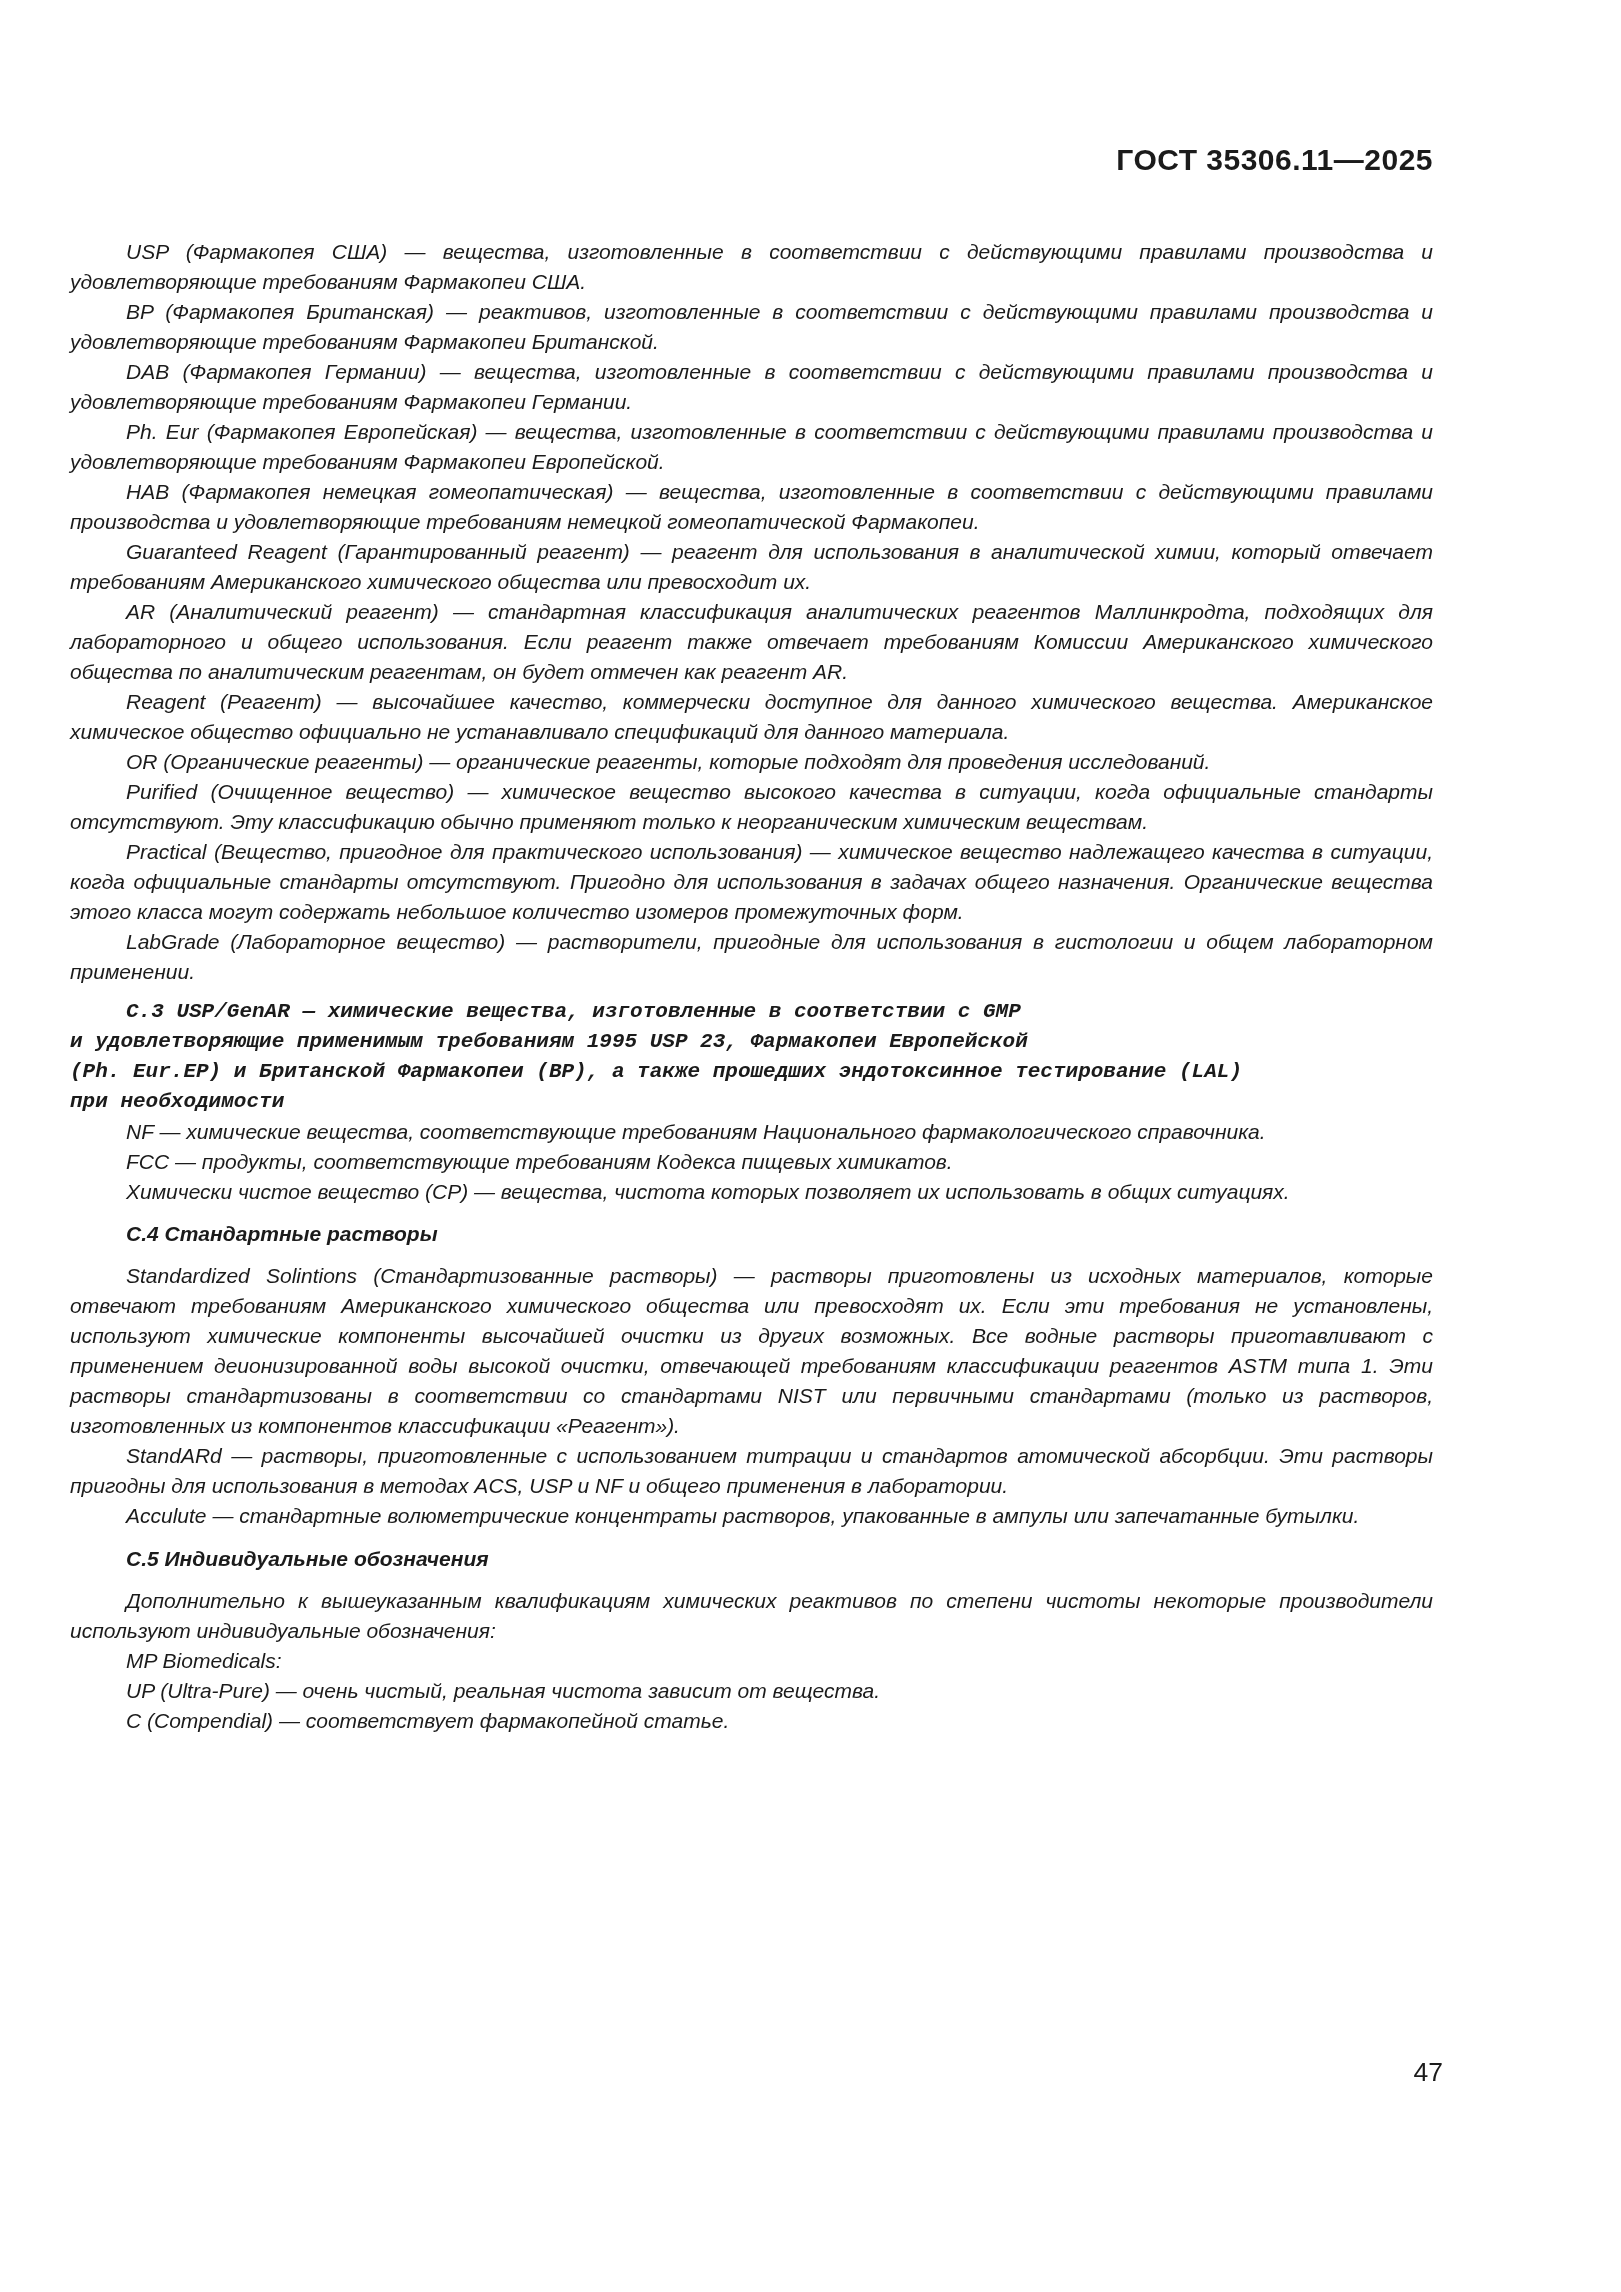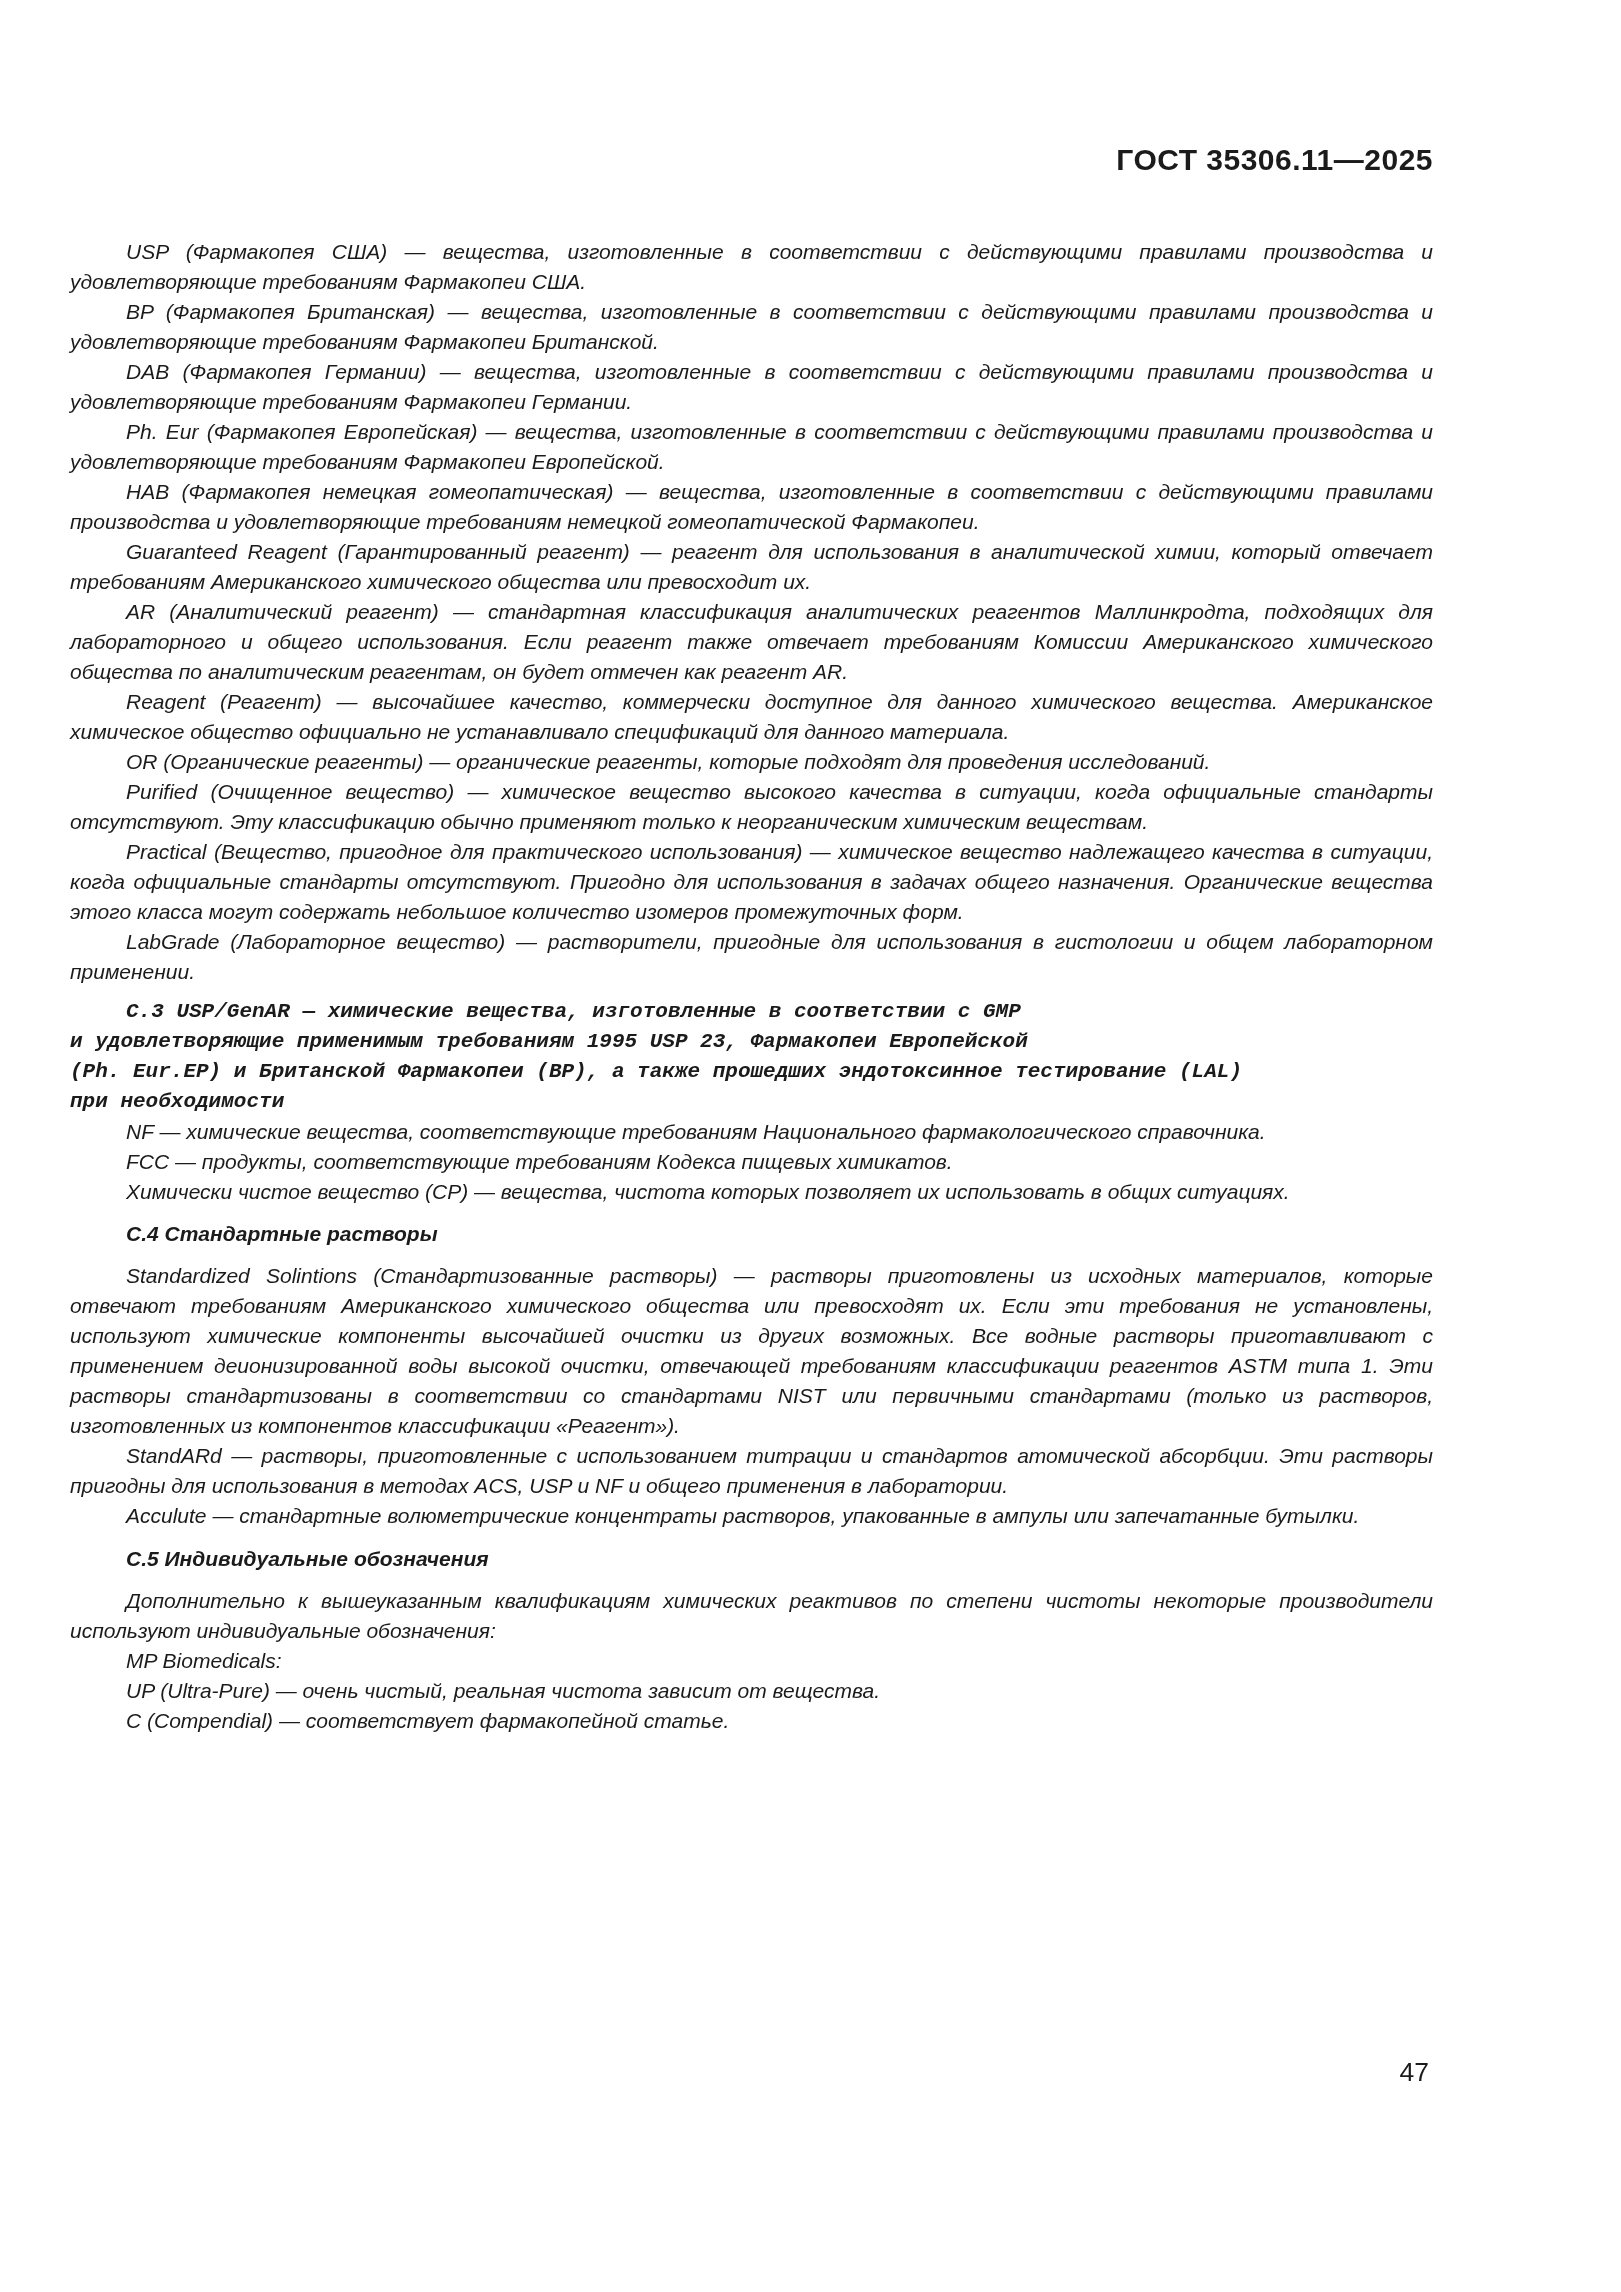--- a/index.html
+++ b/index.html
@@ -47,37 +47,37 @@
   }
   .h-multi {
     white-space: pre-line;
     margin-top: 9.8px;
     margin-bottom: 0;
     font-family: Liberation Mono, monospace;
   }
   .page-number {
     position: absolute;
     top: 2058px;
-    right: 192px;
+    right: 178px;
     font-style: normal;
     font-weight: 400;
     font-size: 26.5px;
     line-height: 29px;
     color: #1b1b1b;
   }
 </style>
 </head>
 <body>
 
 <div class="page">
   <div class="doc-header">ГОСТ 35306.11—2025</div>
 
   <div class="document-body">
       <p class="p-block">USP (Фармакопея США) — вещества, изготовленные в соответствии с действующими правилами производства и удовлетворяющие требованиям Фармакопеи США.</p>
-      <p class="p-block">BP (Фармакопея Британская) — вещества, изготовленные в соответствии с действующими правилами производства и удовлетворяющие требованиям Фармакопеи Британской.</p>
+      <p class="p-block">BP (Фармакопея Британская) — реактивов, изготовленные в соответствии с действующими правилами производства и удовлетворяющие требованиям Фармакопеи Британской.</p>
       <p class="p-block">DAB (Фармакопея Германии) — вещества, изготовленные в соответствии с действующими правилами производства и удовлетворяющие требованиям Фармакопеи Германии.</p>
       <p class="p-block">Ph. Eur (Фармакопея Европейская) — вещества, изготовленные в соответствии с действующими правилами производства и удовлетворяющие требованиям Фармакопеи Европейской.</p>
       <p class="p-block">HAB (Фармакопея немецкая гомеопатическая) — вещества, изготовленные в соответствии с действующими правилами производства и удовлетворяющие требованиям немецкой гомеопатической Фармакопеи.</p>
       <p class="p-block">Guaranteed Reagent (Гарантированный реагент) — реагент для использования в аналитической химии, который отвечает требованиям Американского химического общества или превосходит их.</p>
       <p class="p-block">AR (Аналитический реагент) — стандартная классификация аналитических реагентов Маллинкродта, подходящих для лабораторного и общего использования. Если реагент также отвечает требованиям Комиссии Американского химического общества по аналитическим реагентам, он будет отмечен как реагент AR.</p>
       <p class="p-block">Reagent (Реагент) — высочайшее качество, коммерчески доступное для данного химического вещества. Американское химическое общество официально не устанавливало спецификаций для данного материала.</p>
       <p class="p-block">OR (Органические реагенты) — органические реагенты, которые подходят для проведения исследований.</p>
       <p class="p-block">Purified (Очищенное вещество) — химическое вещество высокого качества в ситуации, когда официальные стандарты отсутствуют. Эту классификацию обычно применяют только к неорганическим химическим веществам.</p>
       <p class="p-block">Practical (Вещество, пригодное для практического использования) — химическое вещество надлежащего качества в ситуации, когда официальные стандарты отсутствуют. Пригодно для использования в задачах общего назначения. Органические вещества этого класса могут содержать небольшое количество изомеров промежуточных форм.</p>
       <p class="p-block">LabGrade (Лабораторное вещество) — растворители, пригодные для использования в гистологии и общем лабораторном применении.</p>

